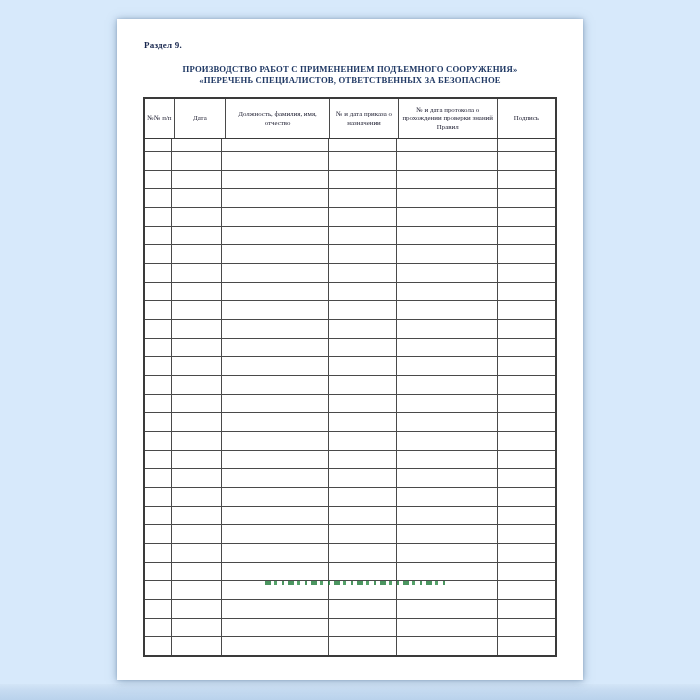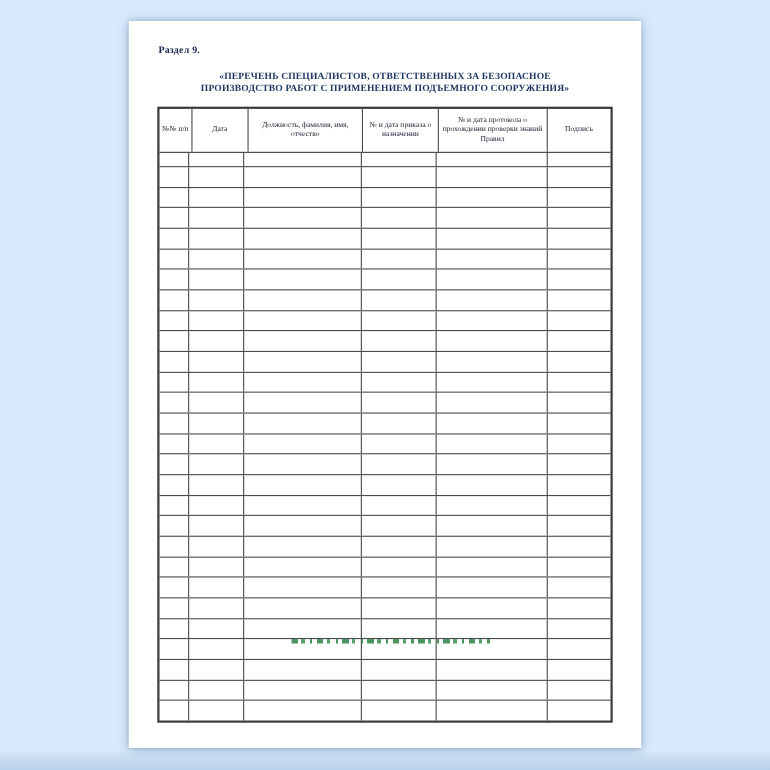--- a/index.html
+++ b/index.html
@@ -82,22 +82,22 @@
 </style>
 </head>
 <body>
 
 <div class="surface-edge"></div>
 
 <div class="sheet">
   <div class="section-label">Раздел 9.</div>
 
   <div class="doc-title">
+    <div>ПРОИЗВОДСТВО РАБОТ С ПРИМЕНЕНИЕМ ПОДЪЕМНОГО СООРУЖЕНИЯ»</div>
     <div>«ПЕРЕЧЕНЬ СПЕЦИАЛИСТОВ, ОТВЕТСТВЕННЫХ ЗА БЕЗОПАСНОЕ</div>
-    <div>ПРОИЗВОДСТВО РАБОТ С ПРИМЕНЕНИЕМ ПОДЪЕМНОГО СООРУЖЕНИЯ»</div>
   </div>
 
   <div class="grid-table">
     <div class="header-row">
         <div class="cell hcell" style="flex: 27 1 0px;">№№ п/п</div>
         <div class="cell hcell" style="flex: 50 1 0px;">Дата</div>
         <div class="cell hcell" style="flex: 108 1 0px;">Должность, фамилия, имя, отчество</div>
         <div class="cell hcell" style="flex: 69 1 0px;">№ и дата приказа о назначении</div>
         <div class="cell hcell" style="flex: 102 1 0px;">№ и дата протокола о прохождении проверки знаний Правил</div>
         <div class="cell hcell" style="flex: 58 1 0px;">Подпись</div>

